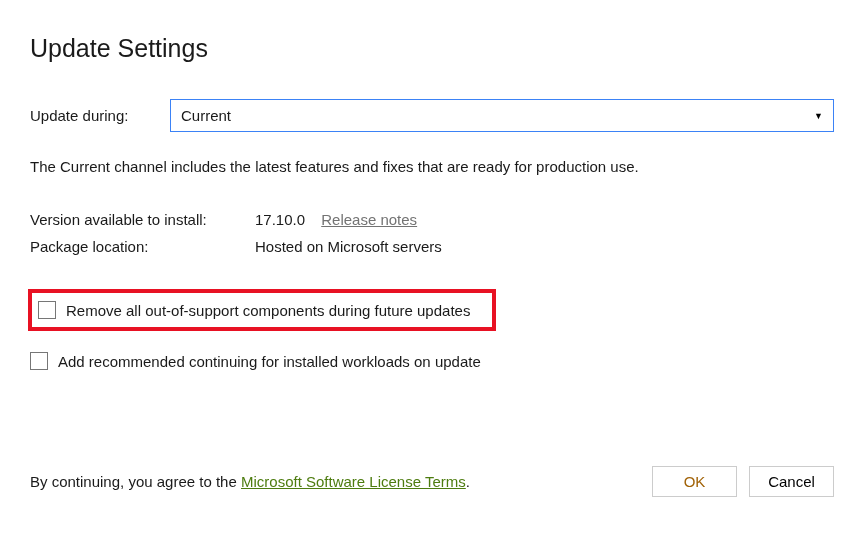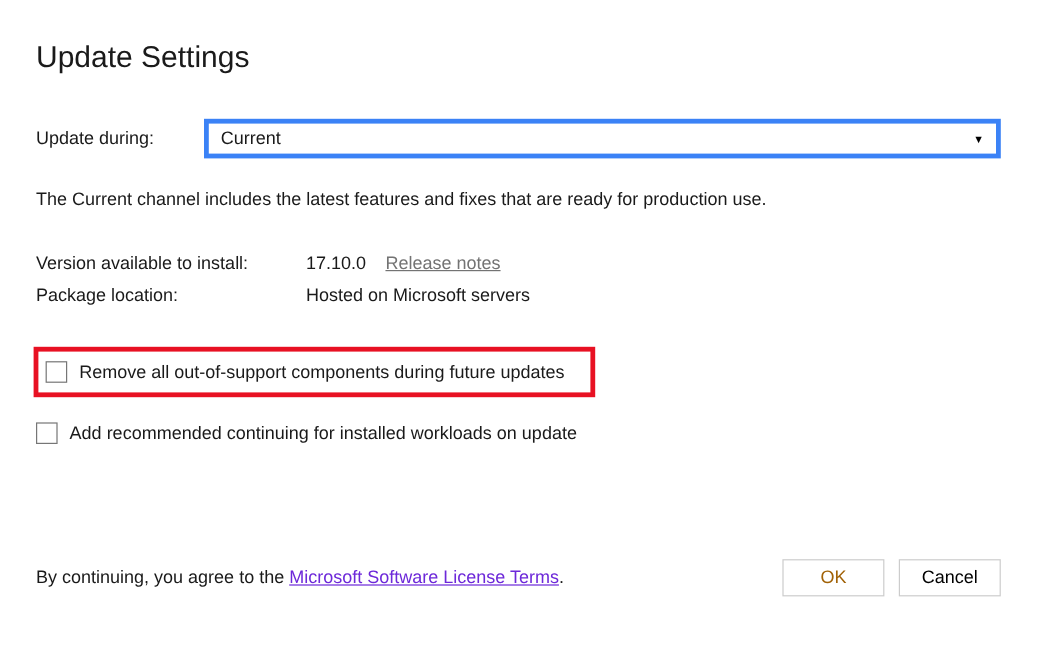--- a/index.html
+++ b/index.html
@@ -28,21 +28,21 @@
       align-items: center;
       margin-bottom: 26px;
     }
     .channel-label {
       width: 140px;
       font-size: 15px;
     }
     .dropdown {
       flex: 1;
       max-width: 668px;
-      border: 4px solid #3b82f6;
+      border: 1px solid #3b82f6;
       background: #ffffff;
       height: 33px;
       display: flex;
       align-items: center;
       justify-content: space-between;
       padding: 0 10px;
       cursor: pointer;
     }
     .dropdown-text {
       font-size: 15px;
@@ -110,21 +110,21 @@
       left: 30px;
       right: 30px;
       display: flex;
       align-items: center;
       justify-content: space-between;
     }
     .footer-text {
       font-size: 15px;
     }
     .footer-link {
-      color: #6d28d9;
+      color: #4d7c0f;
       text-decoration: underline;
       cursor: pointer;
     }
     .button-group {
       display: flex;
       gap: 12px;
     }
     .btn {
       width: 85px;
       height: 31px;

